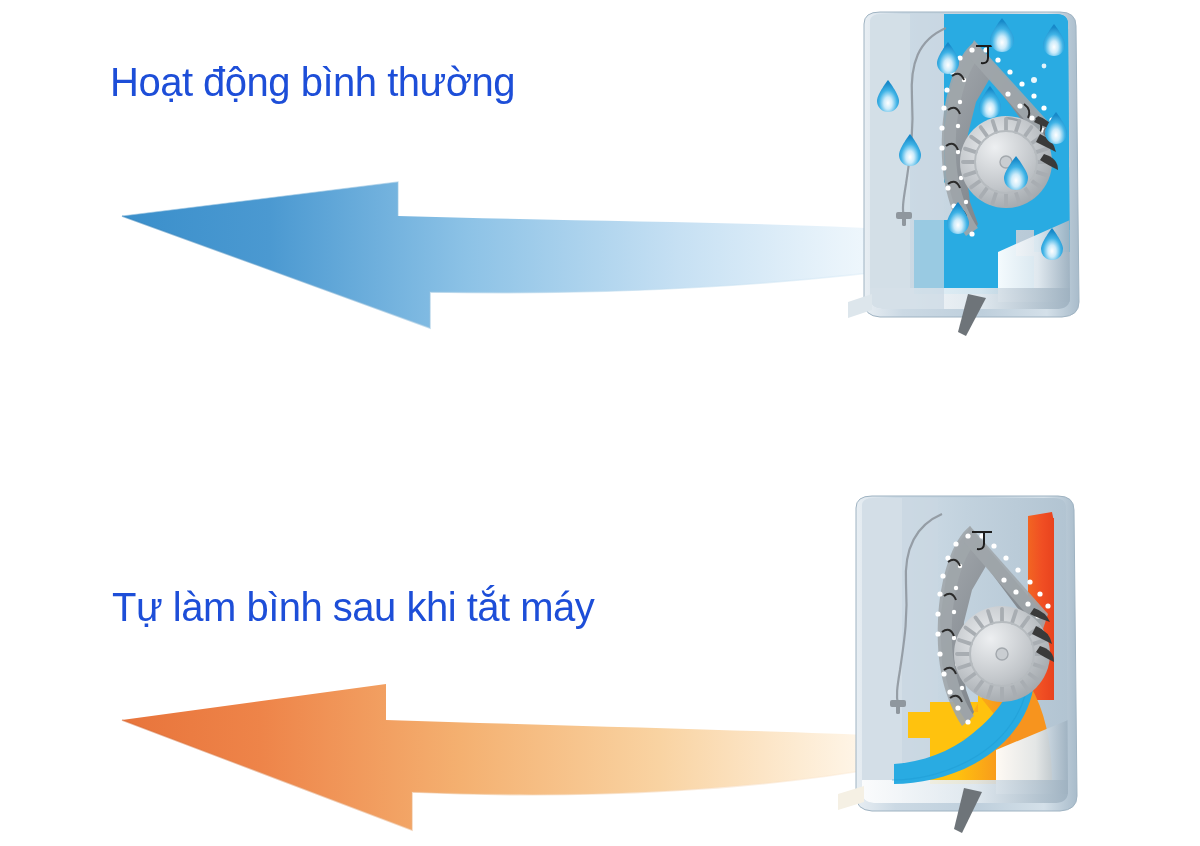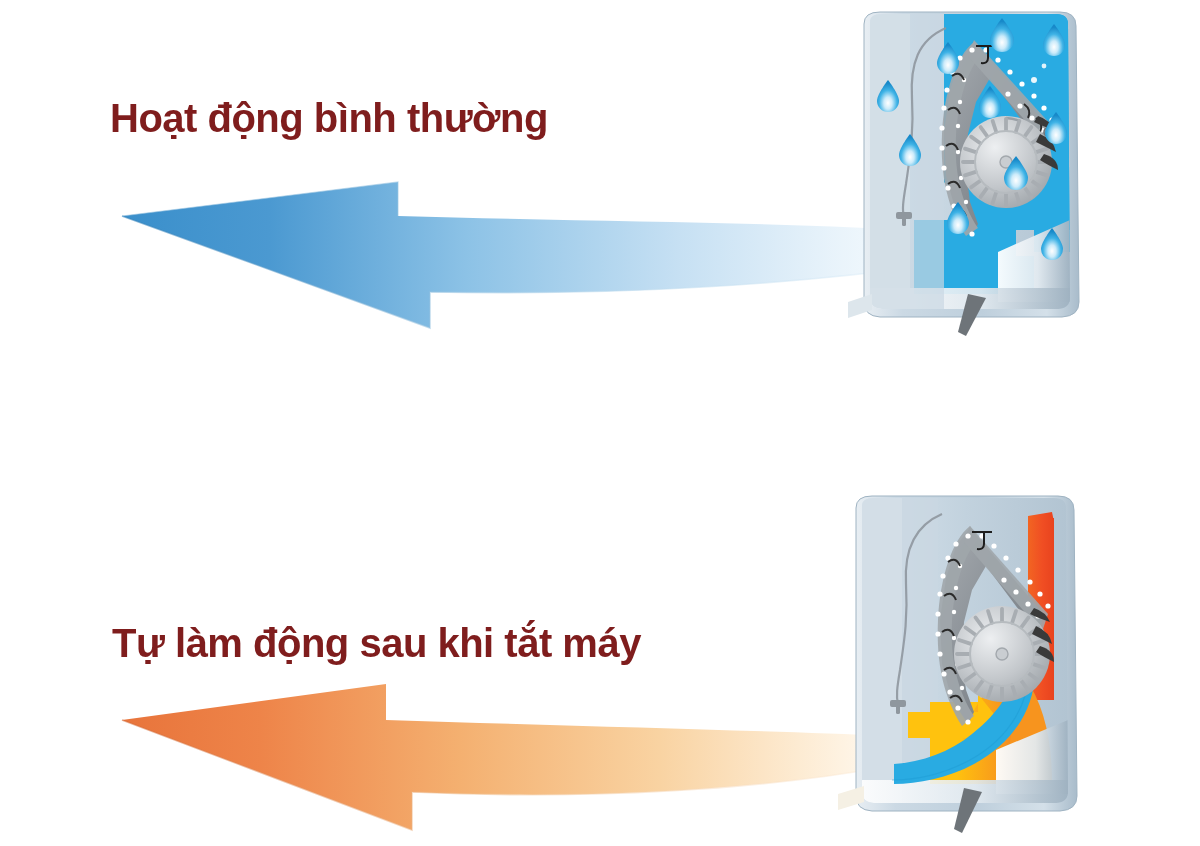--- a/index.html
+++ b/index.html
@@ -11,26 +11,25 @@
     overflow:hidden;
     position:relative;
   }
   .stage{position:relative;width:1200px;height:846px;background:#fff;}
   .panel{position:absolute;left:0;width:1200px;height:423px;}
   .panel-top{top:0;}
   .panel-bottom{top:423px;}
 
   .caption{
     position:absolute;
-    font-weight:bold;
-    color:#7f1d1d;
+    font-weight:normal;
+    color:#1d4ed8;
     white-space:nowrap;
     letter-spacing:-0.5px;
     line-height:1;
-    margin-top:36px;
   }
   .caption-top{left:110px;top:62px;font-size:40px;}
   .caption-bottom{left:112px;top:587px;font-size:40px;}
 
   .arrow-wrap{position:absolute;}
   .arrow-top{left:100px;top:180px;width:840px;height:160px;}
 
   .unit-wrap{position:absolute;}
   .unit-top{left:848px;top:6px;width:252px;height:330px;}
 
@@ -308,21 +307,21 @@
 
         <path d="M 120 288 L 138 292 L 118 330 L 110 326 Z" fill="#6E7479"></path>
 
         <path d="M 0 296 L 24 288 L 24 304 L 0 312 Z" fill="#DDE6EC"></path>
       </svg>
     </div>
   </div>
 
   <div class="panel panel-bottom">
 
-    <div class="caption caption-bottom" style="top:164px;">Tự làm động sau khi tắt máy</div>
+    <div class="caption caption-bottom" style="top:164px;">Tự làm bình sau khi tắt máy</div>
 
     <div class="arrow-wrap" style="left:100px;top:257px;width:790px;height:160px;">
       <svg width="790" height="160" viewBox="0 0 790 160">
         <defs>
           <linearGradient id="orangeArrowGrad" x1="0" y1="0" x2="1" y2="0">
             <stop offset="0.00" stop-color="#E8743B"></stop>
             <stop offset="0.18" stop-color="#EE8449"></stop>
             <stop offset="0.44" stop-color="#F4B070"></stop>
             <stop offset="0.70" stop-color="#F9D3A2"></stop>
             <stop offset="0.88" stop-color="#FDEBD2"></stop>

